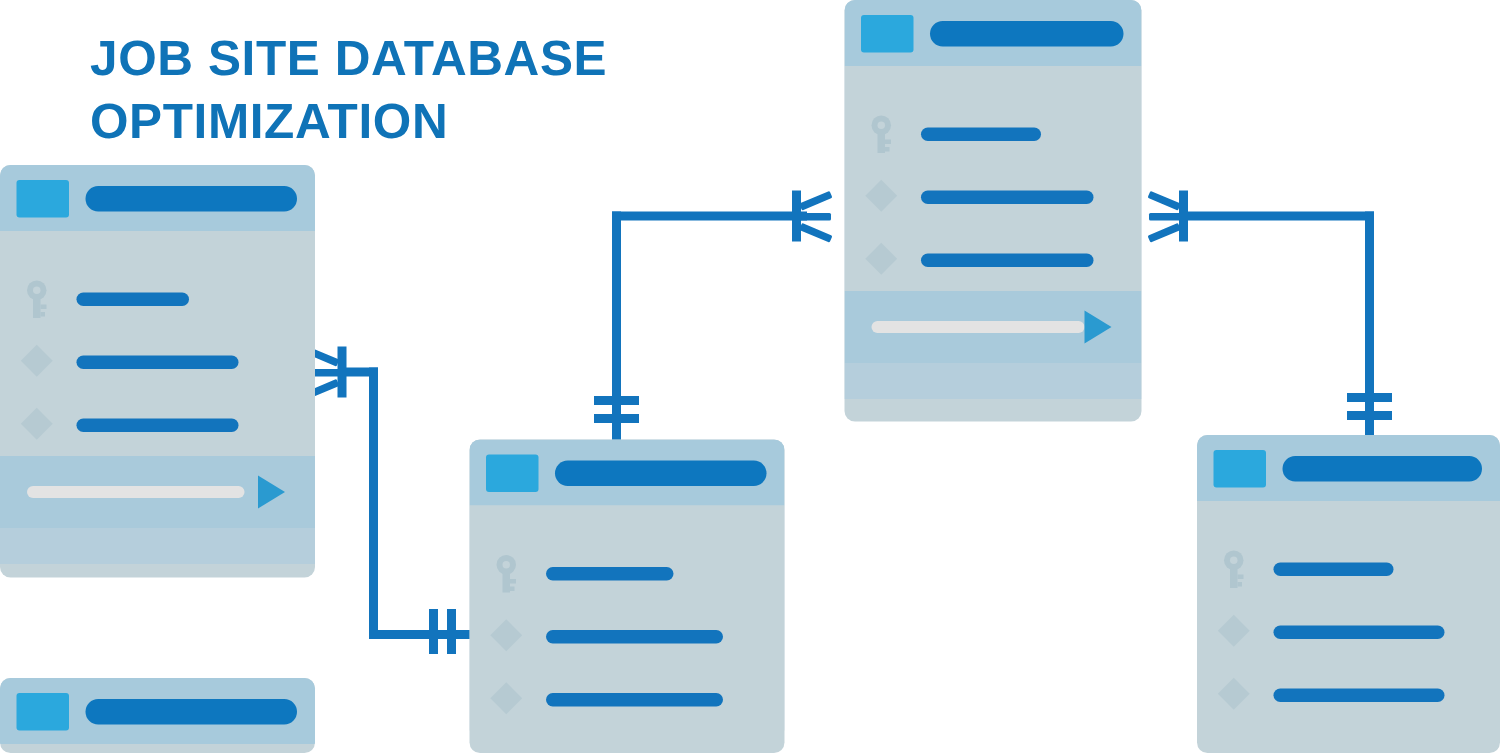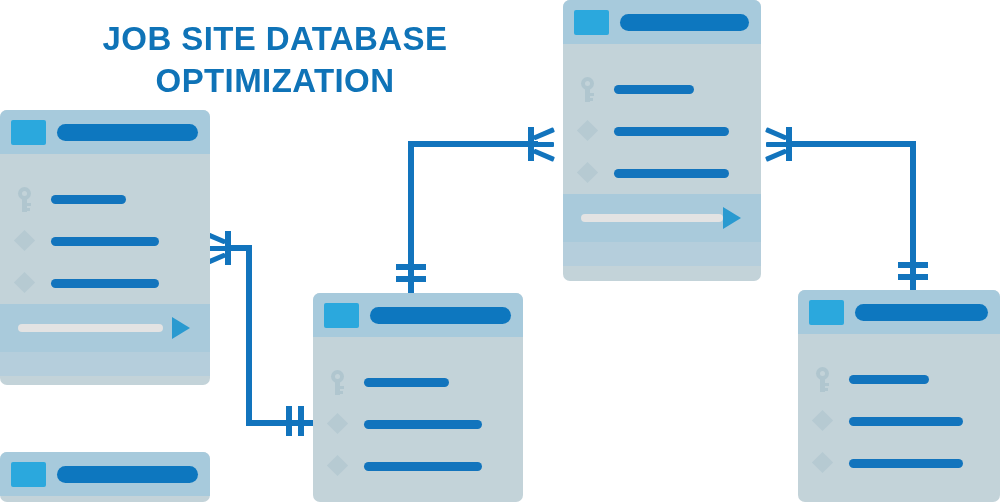--- a/index.html
+++ b/index.html
@@ -18,21 +18,20 @@
     background: #ffffff;
     overflow: hidden;
   }
 
   
   #diagram-title {
     position: absolute;
     left: 60px;
     top: 18px;
     width: 430px;
-    text-align: center;
     color: #0f73b7;
     font-family: "Liberation Sans", sans-serif;
     font-weight: bold;
     font-size: 33px;
     line-height: 1.28;
     letter-spacing: 0.4px;
     white-space: pre-line;
   }
 
   

